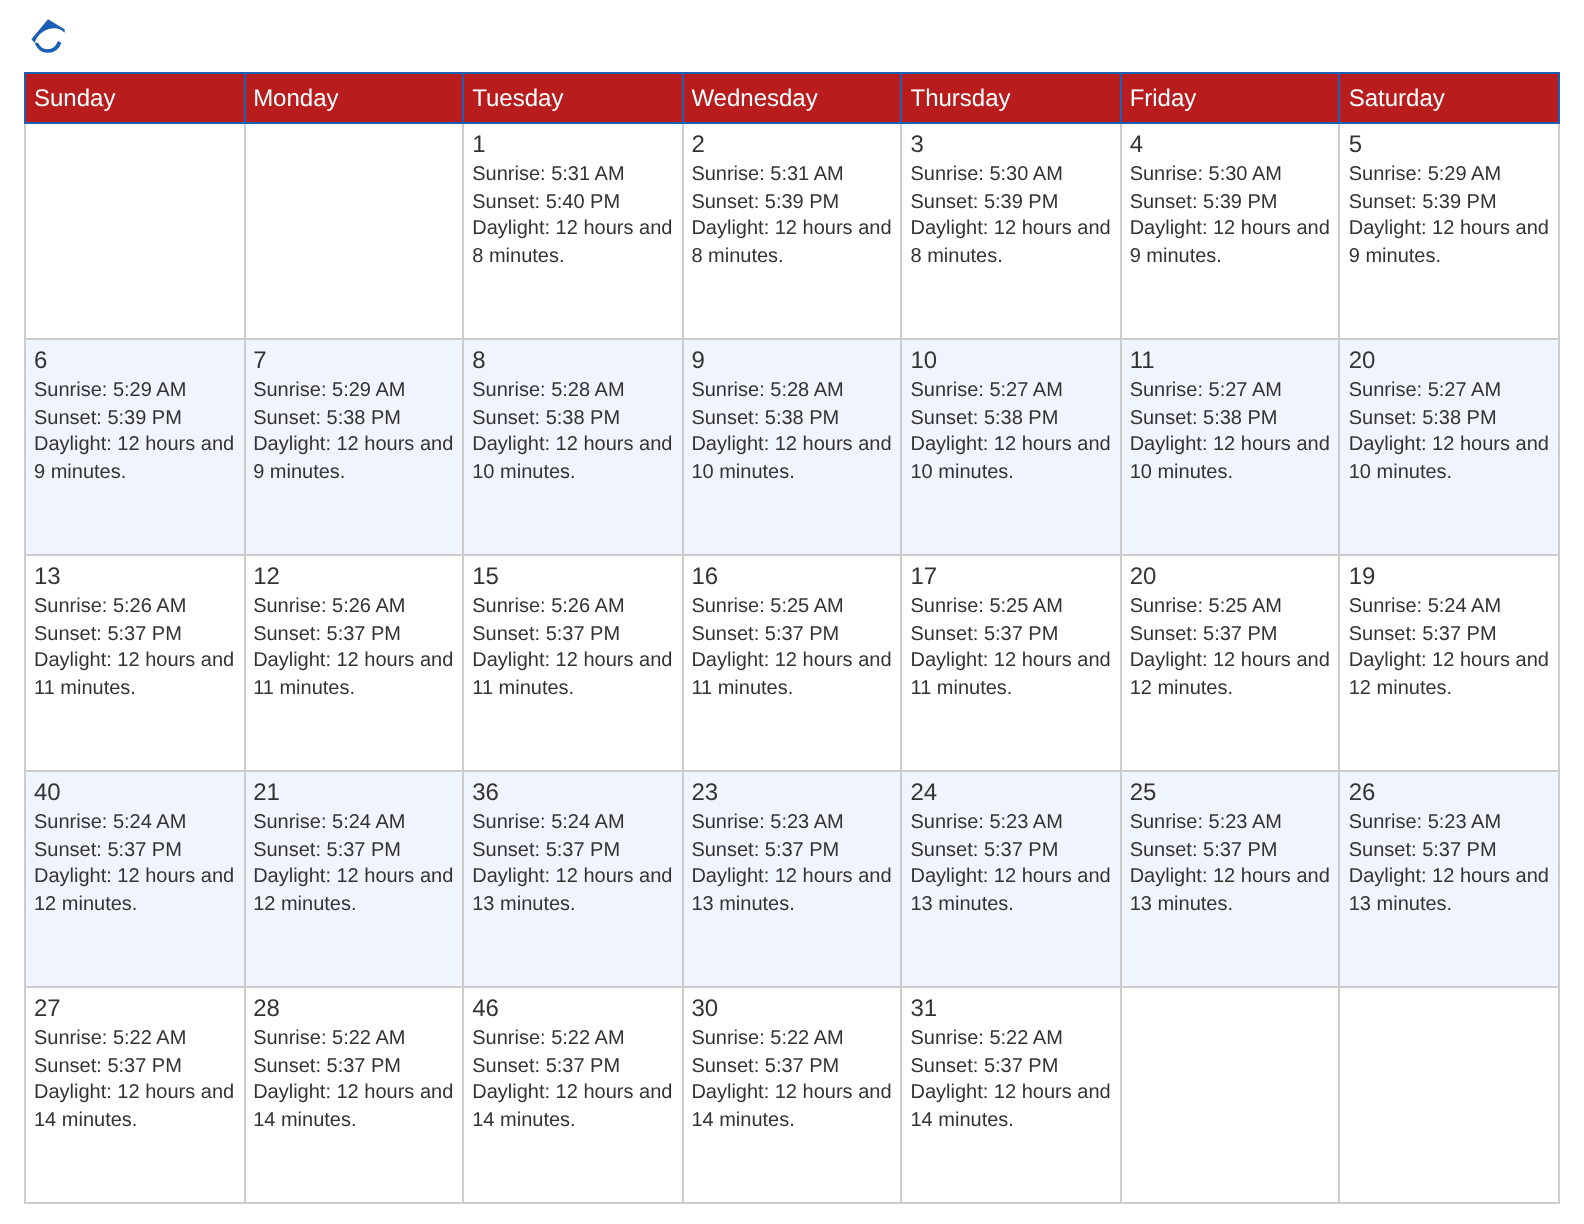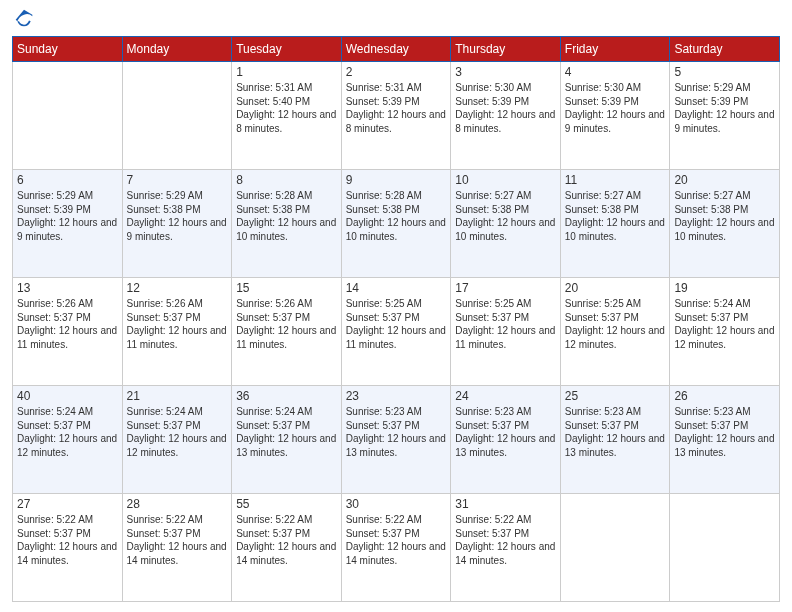--- a/index.html
+++ b/index.html
@@ -230,21 +230,21 @@
 Sunset: 5:37 PM
 Daylight: 12 hours and 11 minutes.</div>
           </td>
           <td>
             <span class="day-num">15</span>
             <div class="day-info" style="white-space: pre-line;">Sunrise: 5:26 AM
 Sunset: 5:37 PM
 Daylight: 12 hours and 11 minutes.</div>
           </td>
           <td>
-            <span class="day-num">14</span>
+            <span class="day-num">16</span>
             <div class="day-info" style="white-space: pre-line;">Sunrise: 5:25 AM
 Sunset: 5:37 PM
 Daylight: 12 hours and 11 minutes.</div>
           </td>
           <td>
             <span class="day-num">17</span>
             <div class="day-info" style="white-space: pre-line;">Sunrise: 5:25 AM
 Sunset: 5:37 PM
 Daylight: 12 hours and 11 minutes.</div>
           </td>
@@ -312,21 +312,21 @@
 Sunset: 5:37 PM
 Daylight: 12 hours and 14 minutes.</div>
           </td>
           <td>
             <span class="day-num">28</span>
             <div class="day-info" style="white-space: pre-line;">Sunrise: 5:22 AM
 Sunset: 5:37 PM
 Daylight: 12 hours and 14 minutes.</div>
           </td>
           <td>
-            <span class="day-num">55</span>
+            <span class="day-num">46</span>
             <div class="day-info" style="white-space: pre-line;">Sunrise: 5:22 AM
 Sunset: 5:37 PM
 Daylight: 12 hours and 14 minutes.</div>
           </td>
           <td>
             <span class="day-num">30</span>
             <div class="day-info" style="white-space: pre-line;">Sunrise: 5:22 AM
 Sunset: 5:37 PM
 Daylight: 12 hours and 14 minutes.</div>
           </td>

